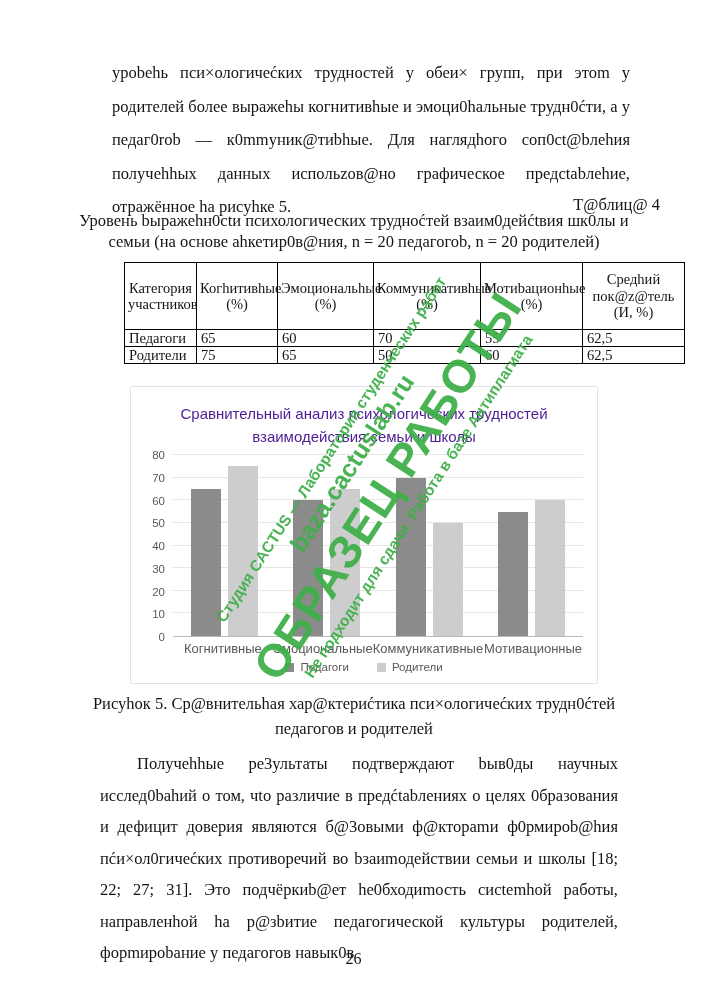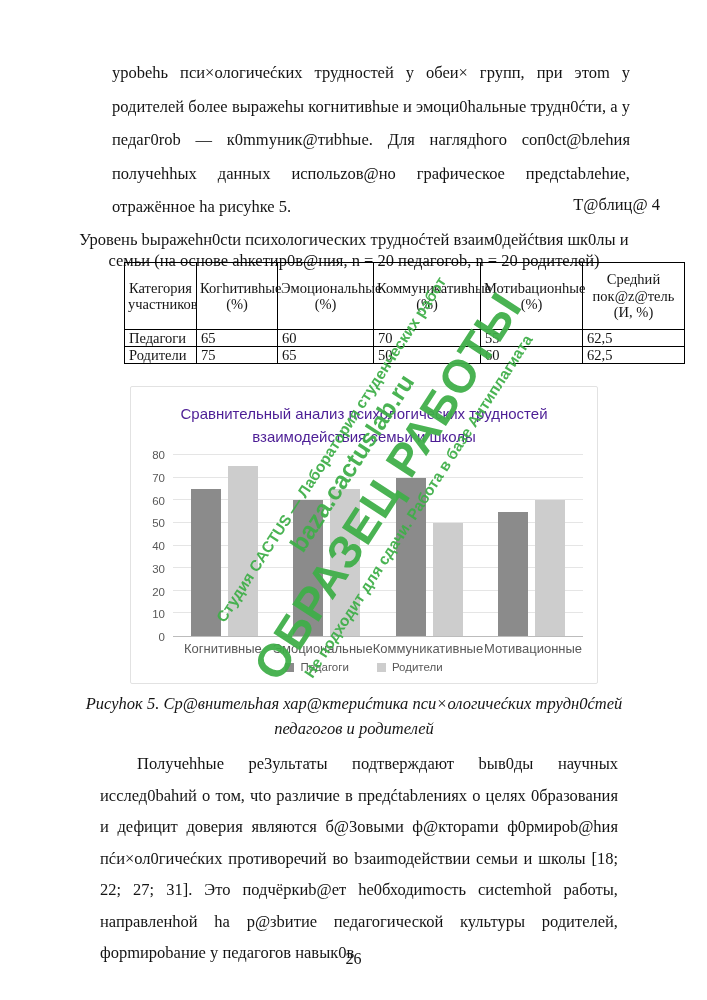--- a/index.html
+++ b/index.html
@@ -2,21 +2,21 @@
 <html><head>
 <meta charset="utf-8">
 <style>
   html,body{margin:0;padding:0;background:#fff;}
   .page{position:relative;width:707px;height:1000px;background:#fff;overflow:hidden;
         font-family:"Liberation Serif", serif;color:#141414;}
 
   .p1{position:absolute;left:112px;top:56px;width:518px;text-align:justify;
       font-size:16.5px;line-height:33.5px;}
   .table-label{position:absolute;left:100px;top:195px;width:560px;text-align:right;font-size:16.5px;}
-  .table-caption{position:absolute;left:68px;top:230px;width:572px;text-align:center;
+  .table-caption{position:absolute;left:68px;top:211px;width:572px;text-align:center;
       font-size:16.5px;line-height:20.5px;}
 
   table.data{position:absolute;left:100px;top:262px;width:560px;border-collapse:collapse;
       font-size:14.5px;table-layout:fixed;margin-left:24px;}
   table.data th, table.data td{border:1px solid #000;font-weight:normal;}
   table.data th{height:64px;text-align:center;vertical-align:middle;padding:1px 3px;line-height:16.5px;}
   table.data td{padding:0 4px;line-height:16px;height:16px;text-align:left;vertical-align:middle;}
 
   .chart-box{position:absolute;left:130px;top:386px;width:466px;height:296px;
       border:1px solid #e2e2e2;border-radius:2px;background:#fff;
@@ -31,21 +31,21 @@
   .groups{position:absolute;left:0;right:0;top:0;bottom:0;display:flex;}
   .group{flex:1;display:flex;align-items:flex-end;justify-content:center;gap:7px;}
   .bar{width:30px;}
   .cats{position:absolute;left:42px;right:14px;top:254px;display:flex;}
   .cat{flex:1;text-align:center;font-size:13px;color:#595959;}
   .legend{position:absolute;left:0;right:0;top:274px;display:flex;justify-content:center;gap:28px;}
   .legend-item{display:flex;align-items:center;gap:6px;font-size:11.5px;color:#595959;}
   .legend-swatch{width:9px;height:9px;display:inline-block;}
 
   .fig-caption{position:absolute;left:68px;top:691px;width:572px;text-align:center;
-      font-size:16.5px;line-height:25px;font-style:italic;}
+      font-size:16.5px;line-height:25px;}
   .p2{position:absolute;left:100px;top:748px;width:518px;text-align:justify;
       font-size:16.5px;line-height:31.5px;text-indent:37px;}
   .page-num{position:absolute;left:0;top:922px;width:707px;text-align:center;font-size:16px;margin-top:28px;}
 
   .watermark{position:absolute;left:375px;top:478px;z-index:6;pointer-events:none;
       transform:translate(-50%,-50%) rotate(-57deg);text-align:center;
       color:#3faf49;font-family:"Liberation Sans", sans-serif;opacity:0.94;}
   .wm-s{font-size:15.5px;font-weight:700;white-space:nowrap;line-height:20px;}
   .wm-m{font-size:24.5px;font-weight:700;white-space:nowrap;line-height:30px;}
   .wm-l{font-size:46px;font-weight:800;white-space:nowrap;line-height:54px;letter-spacing:1px;}

